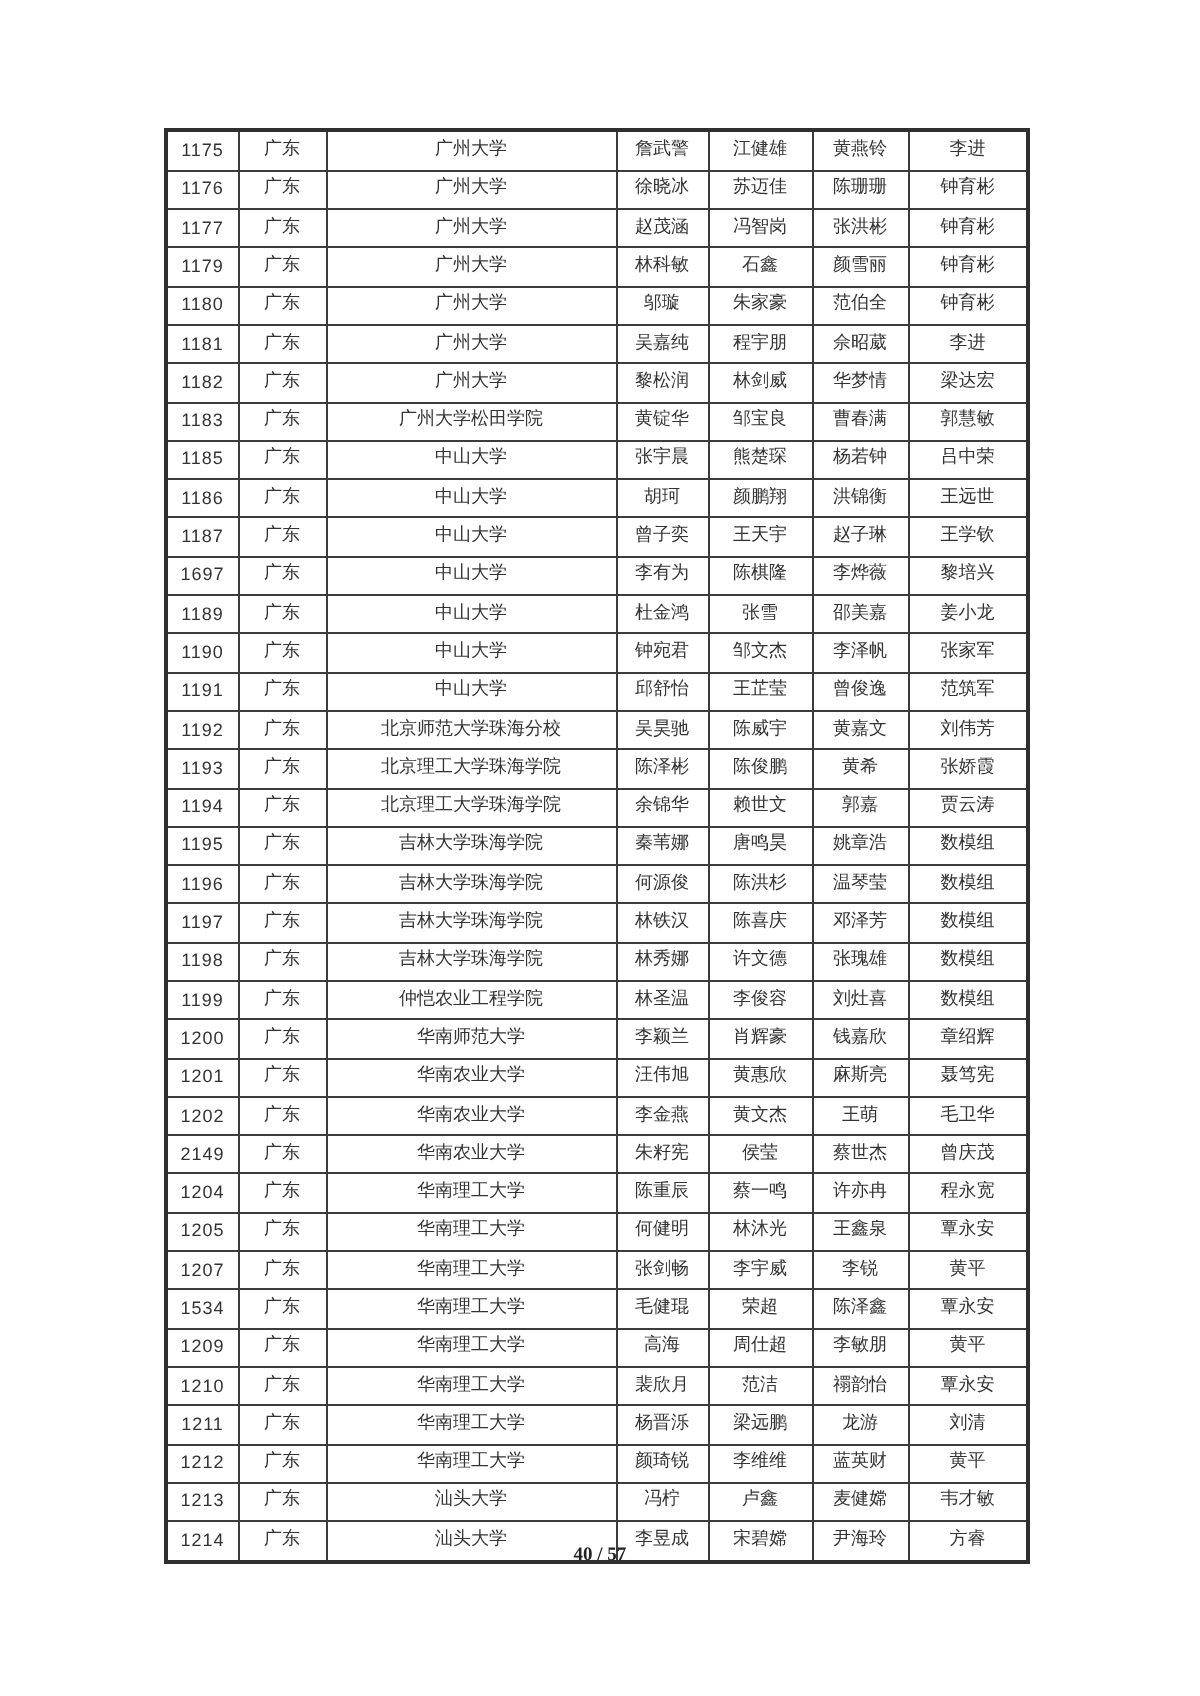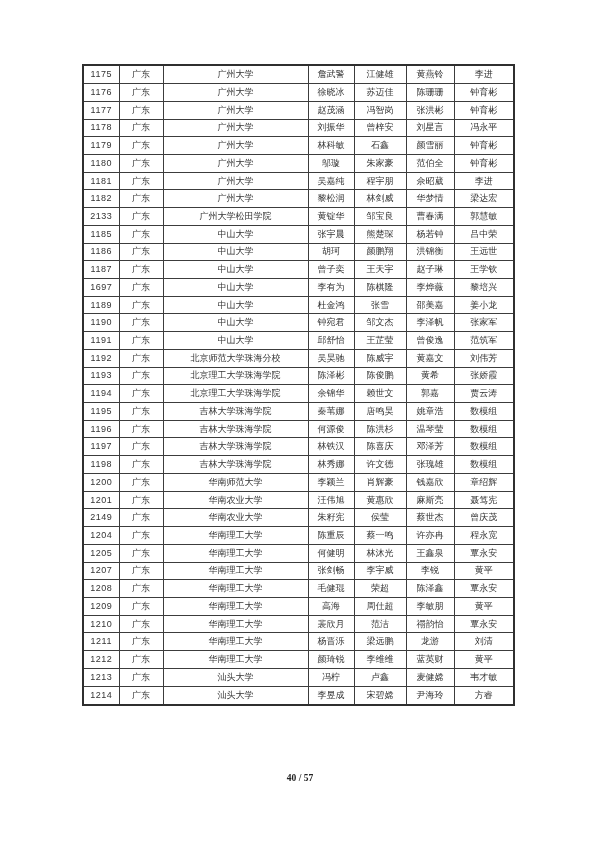--- a/index.html
+++ b/index.html
@@ -16,21 +16,21 @@
     height: 848px;
     background: #ffffff;
     font-family: "DejaVu Serif", "Liberation Serif", serif;
     color: #333333;
   }
   table.roster {
     position: absolute;
     left: 82px;
     top: 64px;
     width: 431px;
-    height: 642px;
+    height: 718px;
     border-collapse: collapse;
     table-layout: fixed;
     border: 2px solid #2f2f2f;
   }
   table.roster td {
     border: 1px solid #3c3c3c;
     font-size: 9px;
     line-height: 1;
     text-align: center;
     vertical-align: middle;
@@ -92,29 +92,20 @@
         <tr>
           <td class="num">1177</td>
           <td>广东</td>
           <td>广州大学</td>
           <td>赵茂涵</td>
           <td>冯智岗</td>
           <td>张洪彬</td>
           <td>钟育彬</td>
         </tr>
         <tr>
-          <td class="num">1178</td>
-          <td>广东</td>
-          <td>广州大学</td>
-          <td>刘振华</td>
-          <td>曾梓安</td>
-          <td>刘星言</td>
-          <td>冯永平</td>
-        </tr>
-        <tr>
           <td class="num">1179</td>
           <td>广东</td>
           <td>广州大学</td>
           <td>林科敏</td>
           <td>石鑫</td>
           <td>颜雪丽</td>
           <td>钟育彬</td>
         </tr>
         <tr>
           <td class="num">1180</td>
@@ -137,21 +128,21 @@
         <tr>
           <td class="num">1182</td>
           <td>广东</td>
           <td>广州大学</td>
           <td>黎松润</td>
           <td>林剑威</td>
           <td>华梦情</td>
           <td>梁达宏</td>
         </tr>
         <tr>
-          <td class="num">2133</td>
+          <td class="num">1183</td>
           <td>广东</td>
           <td>广州大学松田学院</td>
           <td>黄锭华</td>
           <td>邹宝良</td>
           <td>曹春满</td>
           <td>郭慧敏</td>
         </tr>
         <tr>
           <td class="num">1185</td>
           <td>广东</td>
@@ -272,38 +263,56 @@
         <tr>
           <td class="num">1198</td>
           <td>广东</td>
           <td>吉林大学珠海学院</td>
           <td>林秀娜</td>
           <td>许文德</td>
           <td>张瑰雄</td>
           <td>数模组</td>
         </tr>
         <tr>
+          <td class="num">1199</td>
+          <td>广东</td>
+          <td>仲恺农业工程学院</td>
+          <td>林圣温</td>
+          <td>李俊容</td>
+          <td>刘灶喜</td>
+          <td>数模组</td>
+        </tr>
+        <tr>
           <td class="num">1200</td>
           <td>广东</td>
           <td>华南师范大学</td>
           <td>李颖兰</td>
           <td>肖辉豪</td>
           <td>钱嘉欣</td>
           <td>章绍辉</td>
         </tr>
         <tr>
           <td class="num">1201</td>
           <td>广东</td>
           <td>华南农业大学</td>
           <td>汪伟旭</td>
           <td>黄惠欣</td>
           <td>麻斯亮</td>
           <td>聂笃宪</td>
         </tr>
         <tr>
+          <td class="num">1202</td>
+          <td>广东</td>
+          <td>华南农业大学</td>
+          <td>李金燕</td>
+          <td>黄文杰</td>
+          <td>王萌</td>
+          <td>毛卫华</td>
+        </tr>
+        <tr>
           <td class="num">2149</td>
           <td>广东</td>
           <td>华南农业大学</td>
           <td>朱籽宪</td>
           <td>侯莹</td>
           <td>蔡世杰</td>
           <td>曾庆茂</td>
         </tr>
         <tr>
           <td class="num">1204</td>
@@ -326,21 +335,21 @@
         <tr>
           <td class="num">1207</td>
           <td>广东</td>
           <td>华南理工大学</td>
           <td>张剑畅</td>
           <td>李宇威</td>
           <td>李锐</td>
           <td>黄平</td>
         </tr>
         <tr>
-          <td class="num">1208</td>
+          <td class="num">1534</td>
           <td>广东</td>
           <td>华南理工大学</td>
           <td>毛健琨</td>
           <td>荣超</td>
           <td>陈泽鑫</td>
           <td>覃永安</td>
         </tr>
         <tr>
           <td class="num">1209</td>
           <td>广东</td>

